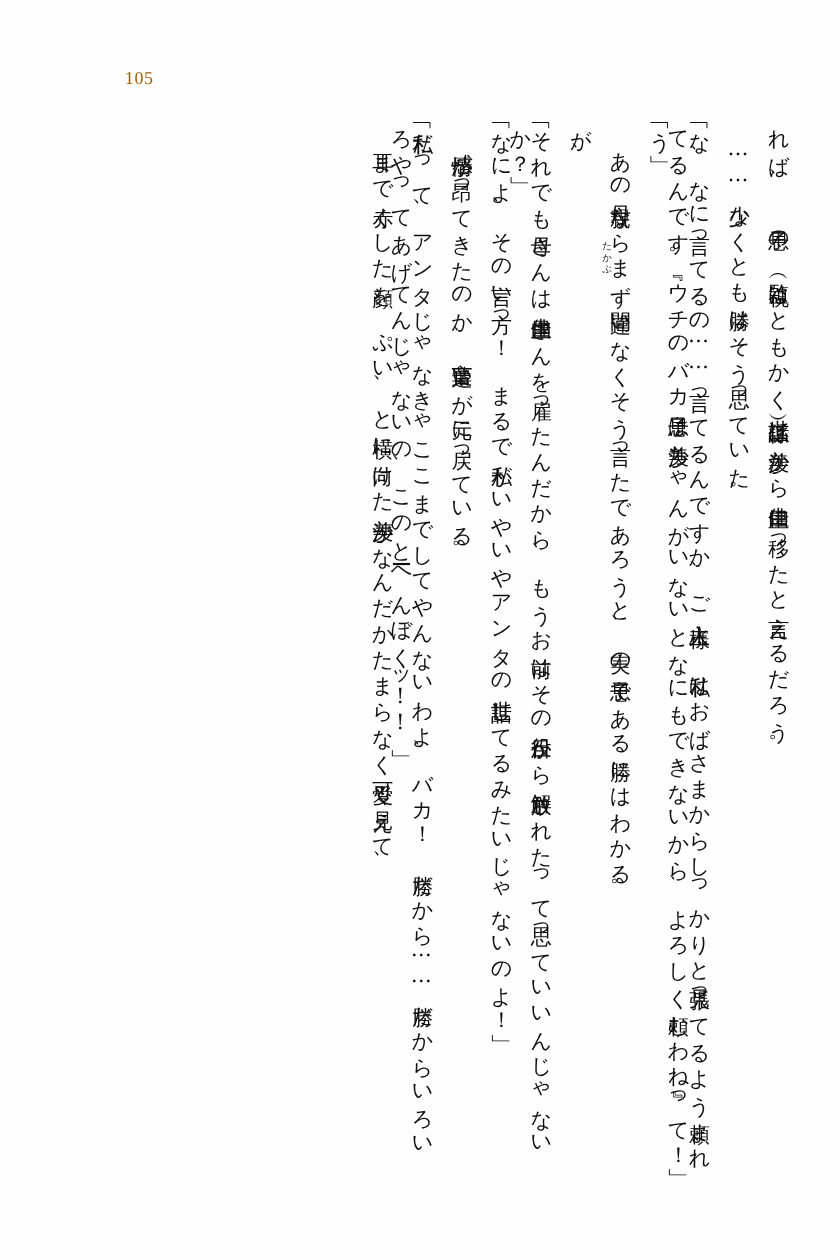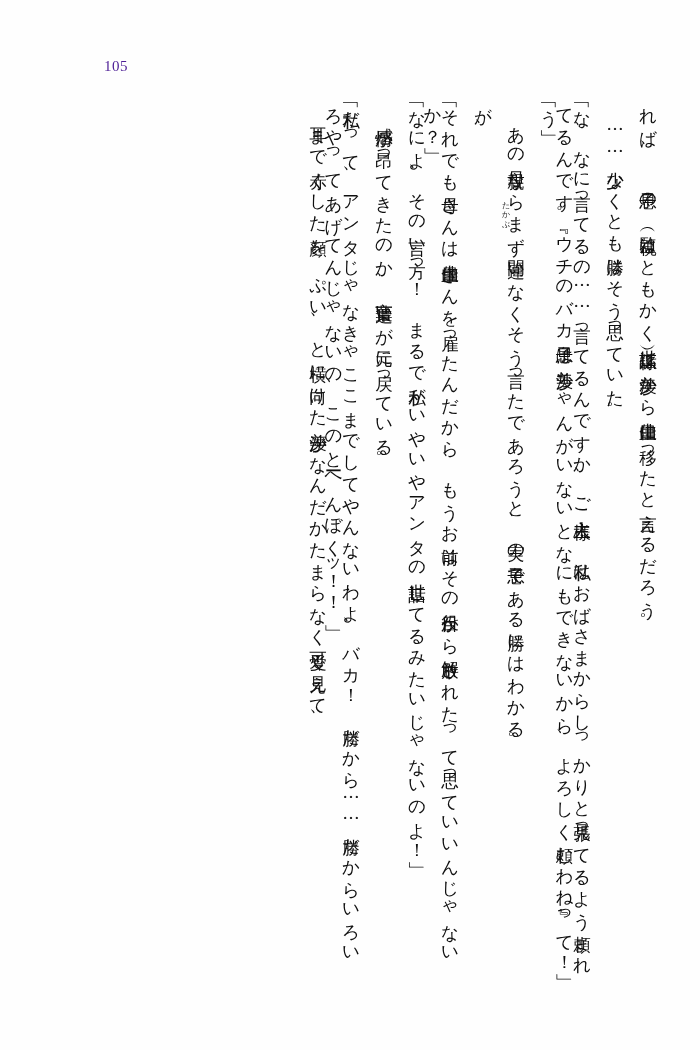--- a/index.html
+++ b/index.html
@@ -22,21 +22,21 @@
     background: #fefefe;
   }
 
   
   .page-number {
     position: absolute;
     top: 58px;
     left: 104px;
     font-size: 15px;
     letter-spacing: 0.5px;
-    color: #4c1d95;
+    color: #a16207;
     font-family: "Liberation Serif", "DejaVu Serif", serif;
   }
 
   
   .text-block {
     position: absolute;
     top: 96px;
     left: 78px;
     right: 44px;
     height: 880px;

